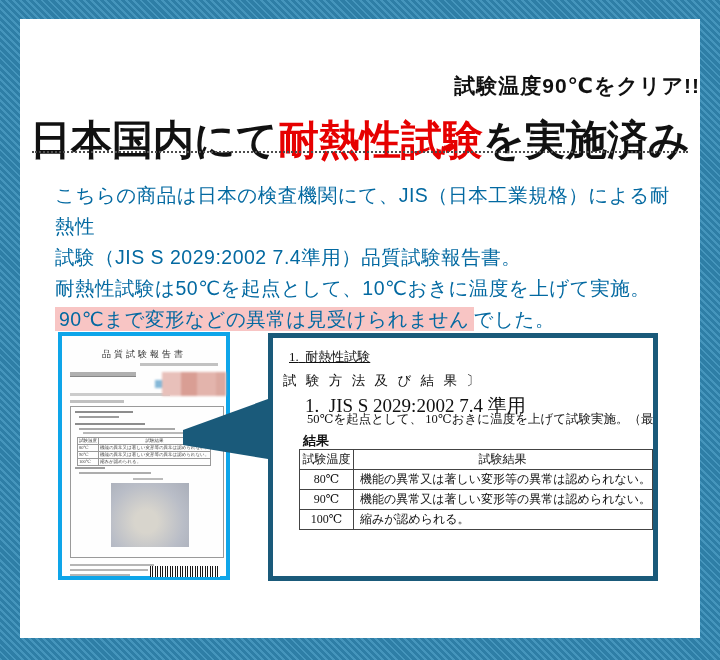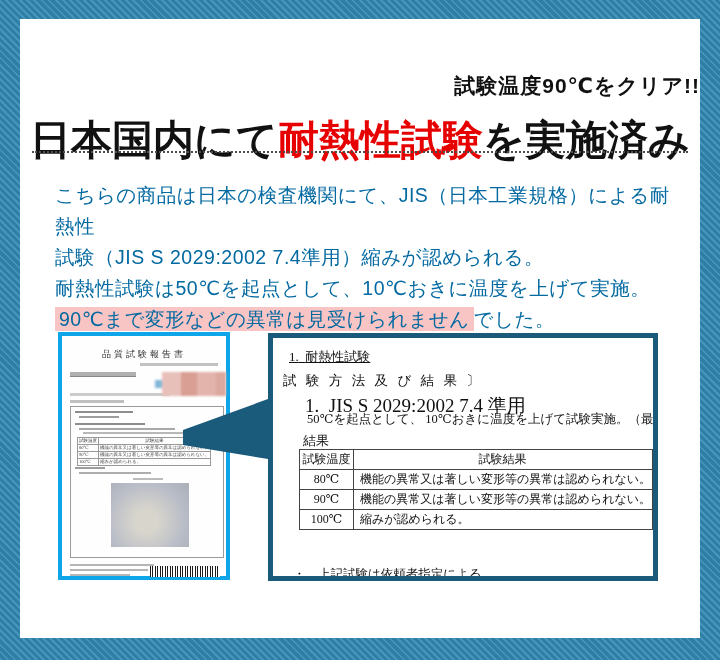--- a/index.html
+++ b/index.html
@@ -48,21 +48,21 @@
 
   
   .panel{position:absolute;left:248px;top:314px;width:390px;height:248px;background:#ffffff;
          border:5px solid #1a5a7a;box-sizing:border-box;overflow:hidden;
          font-family:"Liberation Serif","DejaVu Serif",serif;color:#111;}
   .panel .abs{position:absolute;white-space:nowrap;}
   .sec-heading{left:16px;top:10px;font-size:13px;text-decoration:underline;}
   .method-heading{left:10px;top:34px;font-size:13.5px;letter-spacing:3px;}
   .method-std{left:32px;top:55px;font-size:19px;}
   .method-detail{left:34px;top:73px;font-size:12.5px;}
-  .results-label{left:30px;top:94px;font-size:13px;}
+  .results-label{left:30px;top:94px;font-size:13px;font-weight:bold;}
   .rtable{position:absolute;left:26px;top:111px;border-collapse:collapse;font-size:12px;color:#111;}
   .rtable th,.rtable td{border:1px solid #444;height:17px;font-weight:normal;white-space:nowrap;}
   .rtable .c1{width:70px;text-align:center;}
   .rtable .c2{width:282px;text-align:left;padding-left:6px;}
   .rtable thead .c2{text-align:center;padding-left:0;}
   .remarks-heading{left:6px;top:209px;font-size:13px;letter-spacing:2px;margin-top:27px;}
   .remarks-item{left:20px;top:228px;font-size:12.5px;}
 </style>
 </head>
 <body>
@@ -73,21 +73,21 @@
     <div class="subtitle">試験温度90℃をクリア!!</div>
 
     <div class="main-title">
       <span>日本国内にて</span><span class="em">耐熱性試験</span><span>を実施済み</span>
     </div>
 
     <div class="divider"></div>
 
     <div class="desc">
       <div>こちらの商品は日本の検査機関にて、JIS（日本工業規格）による耐熱性</div>
-      <div>試験（JIS S 2029:2002 7.4準用）縮みが認められる。</div>
+      <div>試験（JIS S 2029:2002 7.4準用）品質試験報告書。</div>
       <div>耐熱性試験は50℃を起点として、10℃おきに温度を上げて実施。</div>
       <div><span class="hl">90℃まで変形などの異常は見受けられません</span><span>でした。</span></div>
     </div>
 
     <div class="cert">
       <div class="cert-title">品質試験報告書</div>
       <div class="bar" style="right:8px;top:27px;width:78px;height:3px;"></div>
       <div class="bar" style="left:8px;top:36px;width:66px;height:4px;background:#b0b0b0;border-bottom:1px solid #888;"></div>
       <div class="bar" style="right:8px;top:48px;width:52px;"></div>
       <div class="bar" style="left:8px;top:57px;width:100px;background:#cccccc;"></div>
@@ -169,17 +169,16 @@
             <td class="c2">機能の異常又は著しい変形等の異常は認められない。</td>
           </tr>
           <tr>
             <td class="c1">100℃</td>
             <td class="c2">縮みが認められる。</td>
           </tr>
         </tbody>
       </table>
 
       <div class="abs remarks-heading">（ 備　考 ）</div>
-      <div class="abs remarks-item">・　上記試験は依頼者指定による。</div>
     </div>
 
   </div>
 </div>
 
 </body></html>

